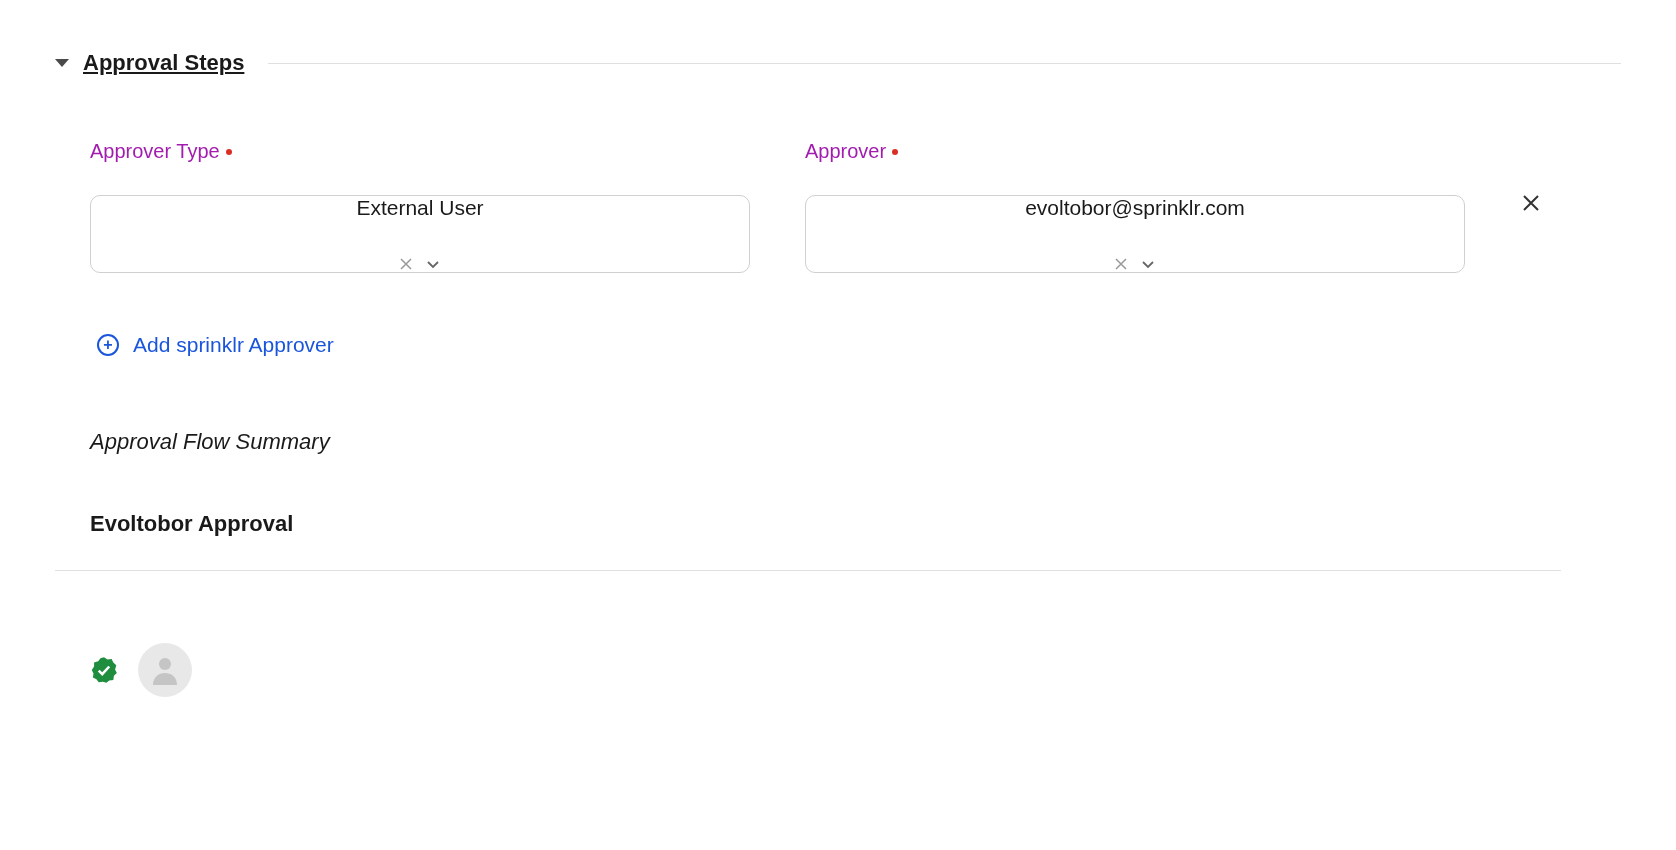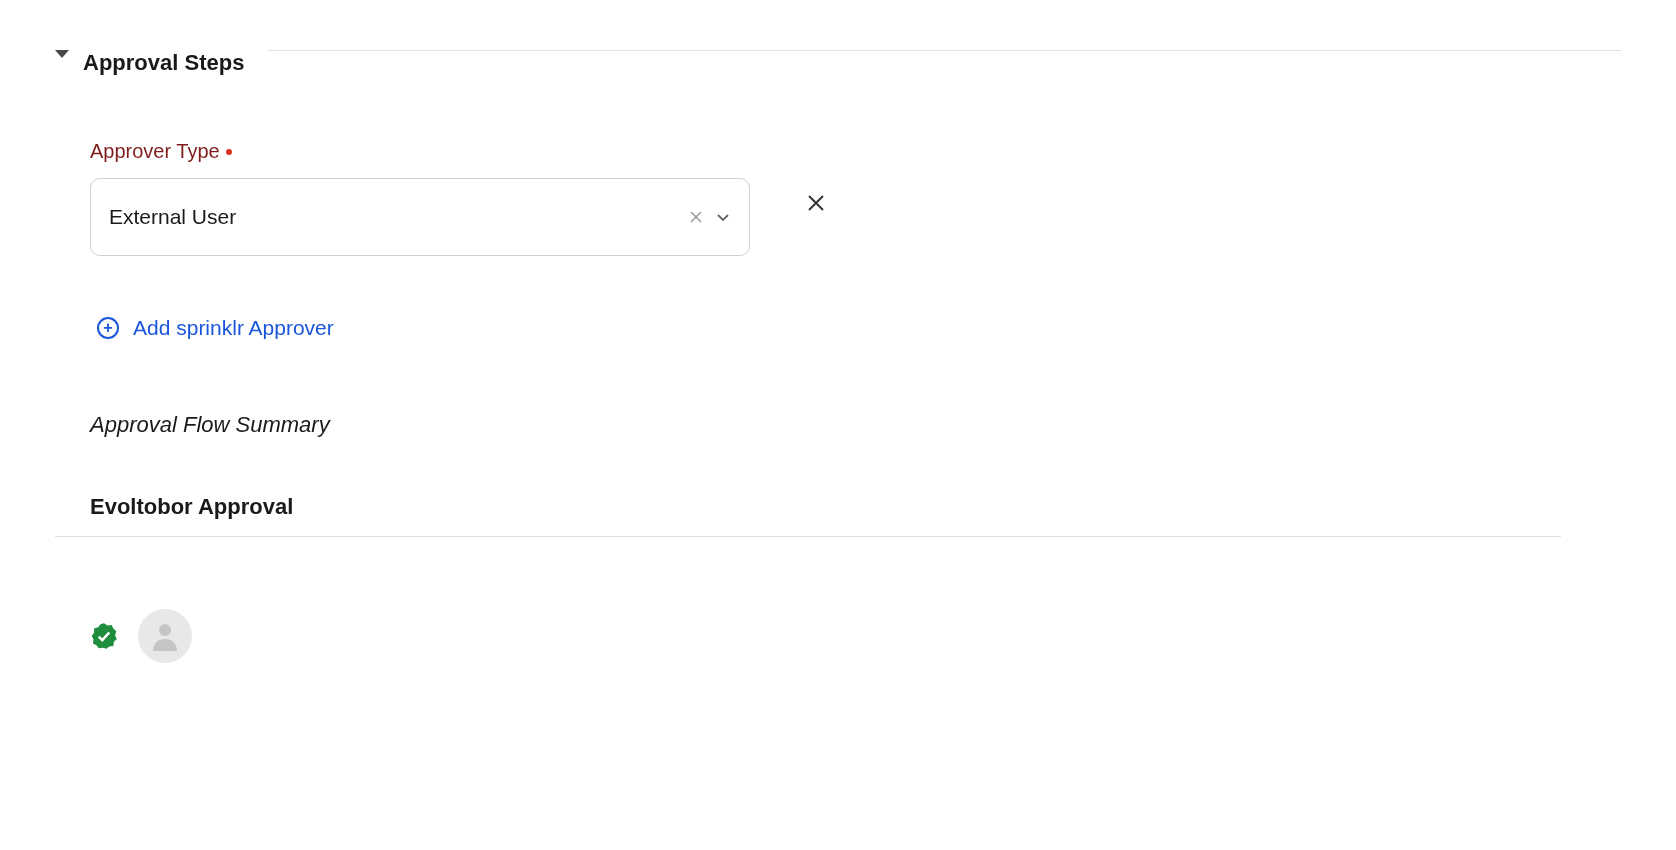--- a/index.html
+++ b/index.html
@@ -11,22 +11,24 @@
       font-family: -apple-system, BlinkMacSystemFont, "Segoe UI", Helvetica, Arial, sans-serif;
       font-size: 16px;
       color: #1a1a1a;
       background: #ffffff;
       width: 1676px;
       height: 850px;
       padding: 50px 55px;
     }
     .section-header {
       display: flex;
+      align-items: center;
       gap: 14px;
       margin-bottom: 64px;
+      text-decoration: underline;
     }
     .caret {
       width: 0;
       height: 0;
       border-left: 7px solid transparent;
       border-right: 7px solid transparent;
       border-top: 8px solid #4a4a4a;
       cursor: pointer;
     }
     .section-title {
@@ -48,40 +50,41 @@
       margin-bottom: 60px;
     }
     .form-group {
       flex: 1;
       max-width: 660px;
     }
     .form-label {
       display: flex;
       align-items: center;
       font-size: 20px;
-      color: #7f1d1d;
-      margin-bottom: 15px;
+      color: #a21caf;
+      margin-bottom: 32px;
       gap: 6px;
     }
     .required-dot {
       width: 6px;
       height: 6px;
       background: #d93025;
       border-radius: 50%;
       display: inline-block;
     }
     .select-wrapper {
       position: relative;
       border: 1px solid #d0d0d0;
       border-radius: 10px;
       height: 78px;
       display: flex;
       align-items: center;
       padding: 0 18px;
       background: #fff;
+      flex-direction: column;
     }
     .select-value {
       flex: 1;
       font-size: 21px;
       color: #1a1a1a;
     }
     .select-actions {
       display: flex;
       align-items: center;
       gap: 12px;
@@ -130,21 +133,21 @@
       color: #1a1a1a;
       padding-left: 35px;
       margin-bottom: 56px;
       font-weight: 400;
       font-style: italic;
     }
     .approval-name {
       font-size: 22px;
       font-weight: 700;
       padding-left: 35px;
-      padding-bottom: 16px;
+      padding-bottom: 33px;
       border-bottom: 1px solid #e0e0e0;
       margin-right: 60px;
     }
     .avatar-row {
       display: flex;
       align-items: center;
       gap: 20px;
       padding-left: 35px;
       margin-top: 72px;
     }
@@ -199,20 +202,41 @@
         </span>
         <span class="icon-chev">
           <svg width="16" height="16" viewBox="0 0 16 16" fill="none" stroke="currentColor" stroke-width="1.8">
               <path d="M3 6 L8 11 L13 6"></path>
             </svg>
         </span>
       </div>
     </div>
   </div>
 
+  <div class="form-group">
+    <div class="form-label">
+      <span>Approver</span>
+      <span class="required-dot"></span>
+    </div>
+    <div class="select-wrapper">
+      <div class="select-value">evoltobor@sprinklr.com</div>
+      <div class="select-actions">
+        <span class="icon-x">
+          <svg width="14" height="14" viewBox="0 0 14 14" fill="none" stroke="currentColor" stroke-width="1.5">
+              <path d="M2 2 L12 12 M12 2 L2 12"></path>
+            </svg>
+        </span>
+        <span class="icon-chev">
+          <svg width="16" height="16" viewBox="0 0 16 16" fill="none" stroke="currentColor" stroke-width="1.8">
+              <path d="M3 6 L8 11 L13 6"></path>
+            </svg>
+        </span>
+      </div>
+    </div>
+  </div>
 
   <span class="row-close">
     <svg width="22" height="22" viewBox="0 0 22 22" fill="none" stroke="currentColor" stroke-width="2">
         <path d="M4 4 L18 18 M18 4 L4 18"></path>
       </svg>
   </span>
 
 </div>
 
 <div class="add-approver">

